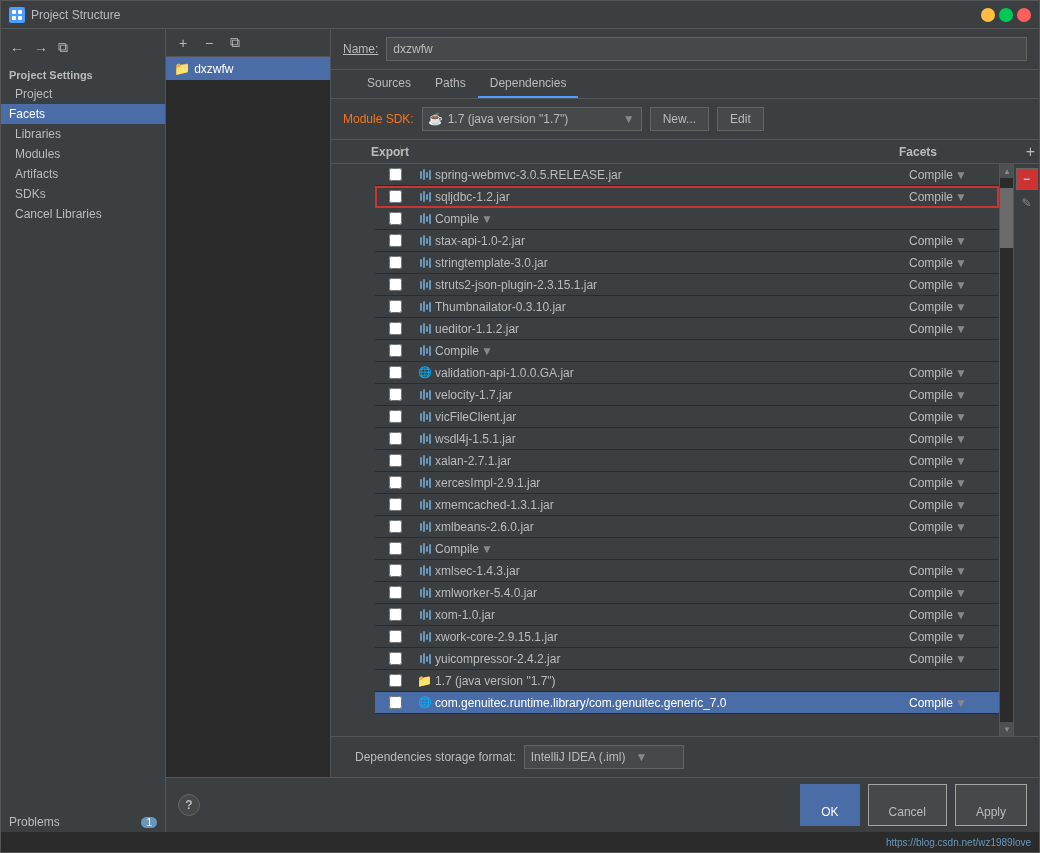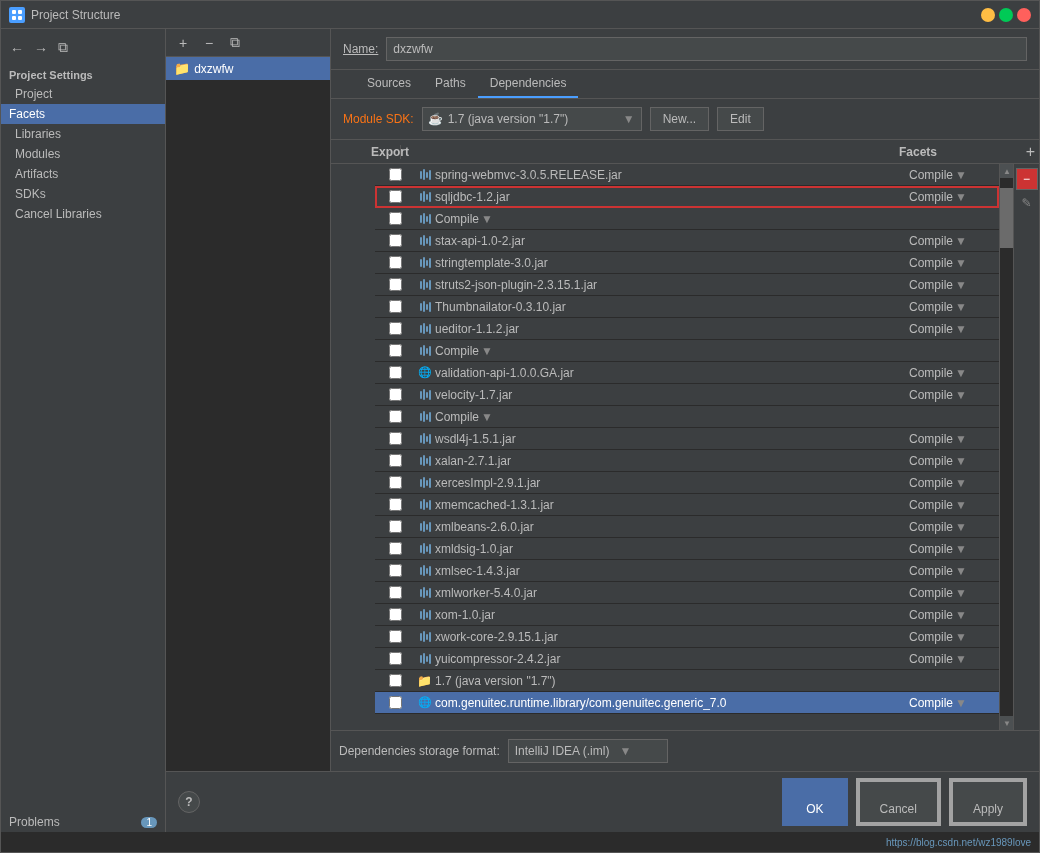--- a/index.html
+++ b/index.html
@@ -78,26 +78,26 @@
     .dep-row-spacer { width: 10px; flex-shrink: 0; }
     .scroll-btn { width: 14px; height: 14px; background: #4c5052; border: none; cursor: pointer; display: flex; align-items: center; justify-content: center; color: #888; font-size: 8px; flex-shrink: 0; }
     .scroll-track { flex: 1; background: #2b2b2b; }
     .scroll-thumb { width: 100%; background: #6b6b6b; height: 60px; margin-top: 10px; }
     
     .side-buttons { width: 26px; display: flex; flex-direction: column; align-items: center; padding: 4px 2px; gap: 2px; border-left: 1px solid #555; background: #3c3f41; }
     .side-btn { width: 22px; height: 22px; background: #45494a; border: 1px solid #646464; cursor: pointer; display: flex; align-items: center; justify-content: center; color: #bbbbbb; font-size: 12px; }
     .side-btn.active { background: #cc3333; color: white; }
     .side-btn-pencil { width: 22px; height: 22px; background: none; border: none; cursor: pointer; display: flex; align-items: center; justify-content: center; color: #888; font-size: 12px; }
     
-    .storage-row { display: flex; align-items: center; padding: 8px 8px; gap: 8px; border-top: 1px solid #555; flex-shrink: 0; }
+    .storage-row { display: flex; align-items: center; padding: 8px 24px; gap: 8px; border-top: 1px solid #555; flex-shrink: 0; }
     .storage-label { color: #bbbbbb; }
     .storage-select { background: #45494a; border: 1px solid #646464; color: #bbbbbb; padding: 2px 6px; height: 24px; display: flex; align-items: center; gap: 4px; cursor: pointer; min-width: 160px; }
     
     .bottom-bar { display: flex; align-items: center; justify-content: flex-end; padding: 6px 12px; gap: 8px; border-top: 1px solid #555; flex-shrink: 0; background: #3c3f41; }
-    .action-btn { background: #45494a; border: 4px solid #a3a3a3; color: #bbbbbb; padding: 20px 20px; height: 26px; cursor: pointer; }
+    .action-btn { background: #45494a; border: 1px solid #a3a3a3; color: #bbbbbb; padding: 20px 20px; height: 26px; cursor: pointer; }
     .action-btn.primary { background: #4a6da7; border-color: #4a6da7; color: white; }
     
     .status-bar { height: 20px; background: #2b2b2b; display: flex; align-items: center; justify-content: flex-end; padding: 0 8px; flex-shrink: 0; }
     .status-url { color: #6897bb; font-size: 10px; }
     
     .lib-icon { display: flex; align-items: center; gap: 1px; }
     .lib-bar { background: #6897bb; width: 2px; border-radius: 1px; }
     
     .folder-icon-sm { color: #e8a838; font-size: 12px; }
     .globe-icon { width: 14px; height: 14px; border-radius: 50%; background: radial-gradient(circle at 35% 35%, #6ca0dc, #3a7abf); display: inline-flex; align-items: center; justify-content: center; font-size: 8px; color: white; }
@@ -439,20 +439,21 @@
                       <input type="checkbox" style="">
                     </div>
                     <div class="dep-icon">
                       <div class="lib-icon">
                         <div class="lib-bar" style="height:8px"></div>
                         <div class="lib-bar" style="height:11px"></div>
                         <div class="lib-bar" style="height:6px"></div>
                         <div class="lib-bar" style="height:10px"></div>
                       </div>
                     </div>
+                    <div class="dep-name">vicFileClient.jar</div>
                     <div class="dep-scope">
                       <span>Compile</span>
                       <span style="cursor:pointer;color:#888;">▼</span>
                     </div>
                     <div class="dep-row-spacer"></div>
                   </div>
                   <div class="dep-row">
                     <div class="dep-checkbox">
                       <input type="checkbox" style="">
                     </div>
@@ -552,21 +553,20 @@
                       <input type="checkbox" style="">
                     </div>
                     <div class="dep-icon">
                       <div class="lib-icon">
                         <div class="lib-bar" style="height:8px"></div>
                         <div class="lib-bar" style="height:11px"></div>
                         <div class="lib-bar" style="height:6px"></div>
                         <div class="lib-bar" style="height:10px"></div>
                       </div>
                     </div>
-                    <div class="dep-name">xmldsig-1.0.jar</div>
                     <div class="dep-scope">
                       <span>Compile</span>
                       <span style="cursor:pointer;color:#888;">▼</span>
                     </div>
                     <div class="dep-row-spacer"></div>
                   </div>
                   <div class="dep-row">
                     <div class="dep-checkbox">
                       <input type="checkbox" style="">
                     </div>

